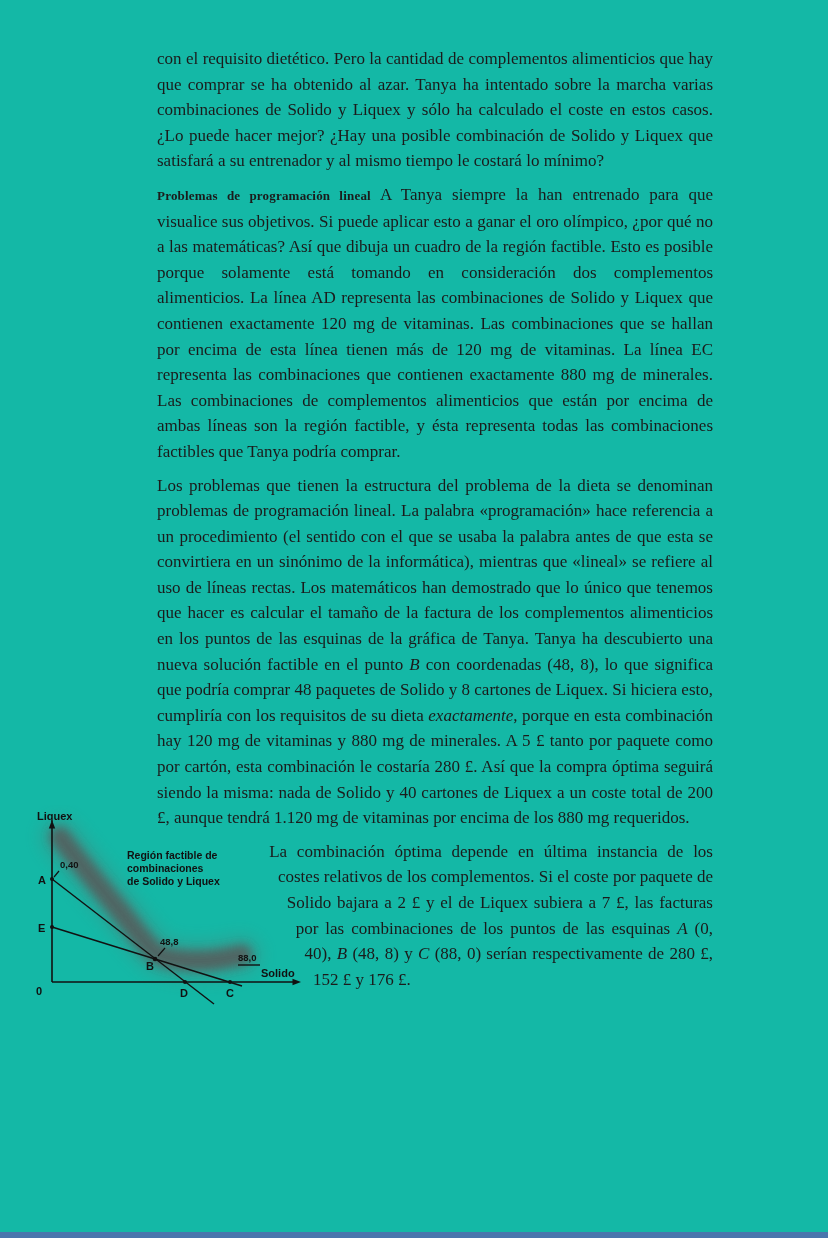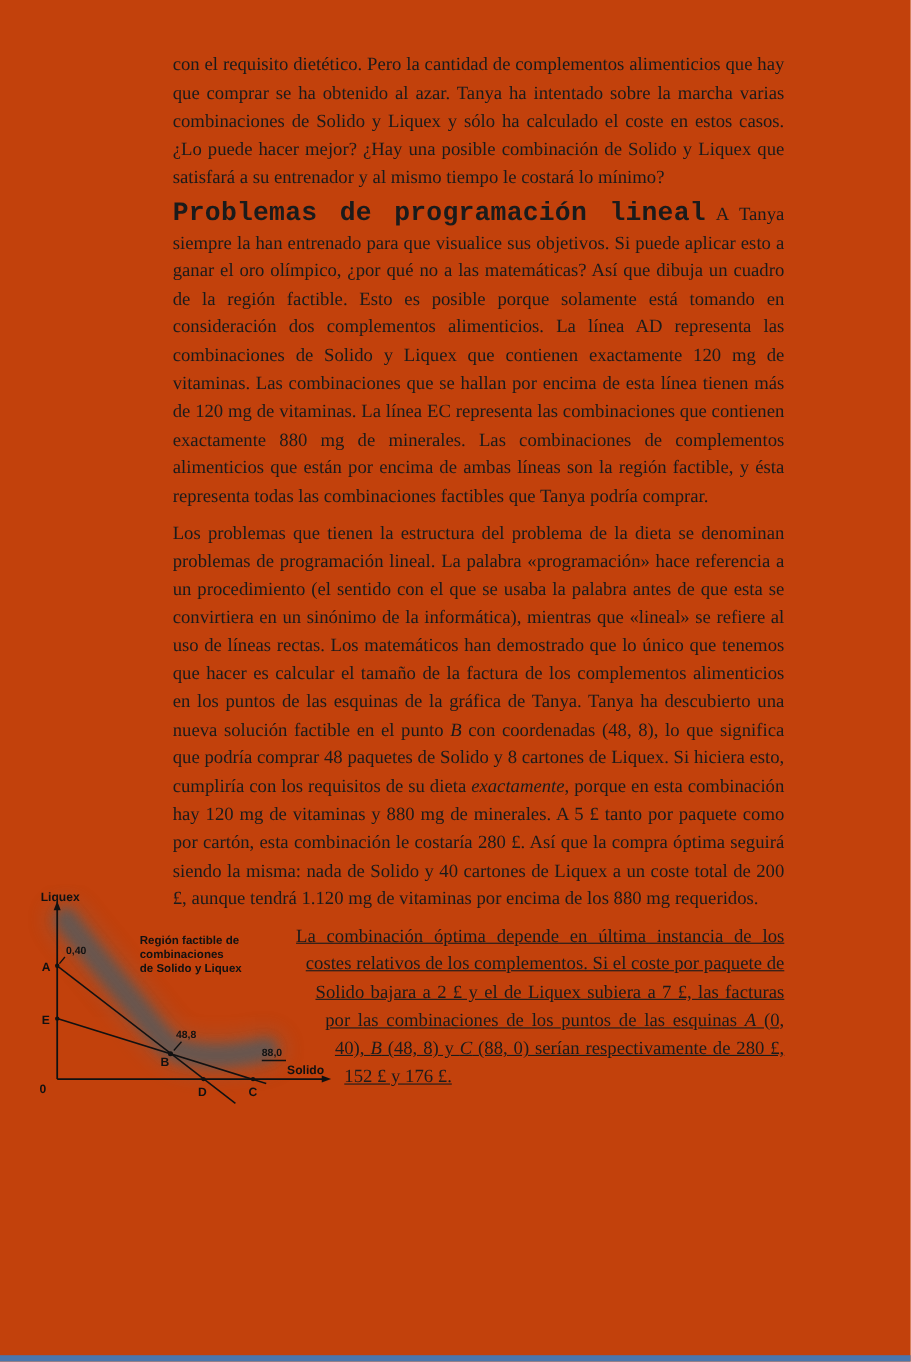--- a/index.html
+++ b/index.html
@@ -1,47 +1,46 @@
 <!DOCTYPE html>
 <html lang="es"><head>
 <meta charset="utf-8">
 <style>
   html, body { margin: 0; padding: 0; background: #ffffff; }
   .page {
     position: relative;
     width: 828px;
     height: 1238px;
-    background: #c2410c;
+    background: #14b8a6;
     overflow: hidden;
     font-family: "Liberation Serif", serif;
     color: #1b1b1b;
   }
   .content {
     margin-left: 157px;
     width: 556px;
     padding-top: 46px;
   }
   p.body-text {
     margin: 0 0 8px 0;
     font-size: 17px;
     line-height: 25.6px;
     text-align: justify;
     hyphens: auto;
     -webkit-hyphens: auto;
   }
   .run-heading {
     font-weight: 700;
-    font-size: 24px;
+    font-size: 13px;
     letter-spacing: .2px;
     padding-right: 9px;
-    font-family: Liberation Mono, monospace;
   }
   .run-i { font-style: italic; }
 
-  .wrap-section { margin-top: 6px; text-decoration: underline; }
+  .wrap-section { margin-top: 6px; }
   .fig-float {
     float: left;
     width: 156px;
     height: 168px;
     shape-outside: polygon(0 0, 98px 0, 156px 100%, 0 100%);
     shape-margin: 5px;
   }
   .fig-art {
     position: relative;
     left: -147px;

